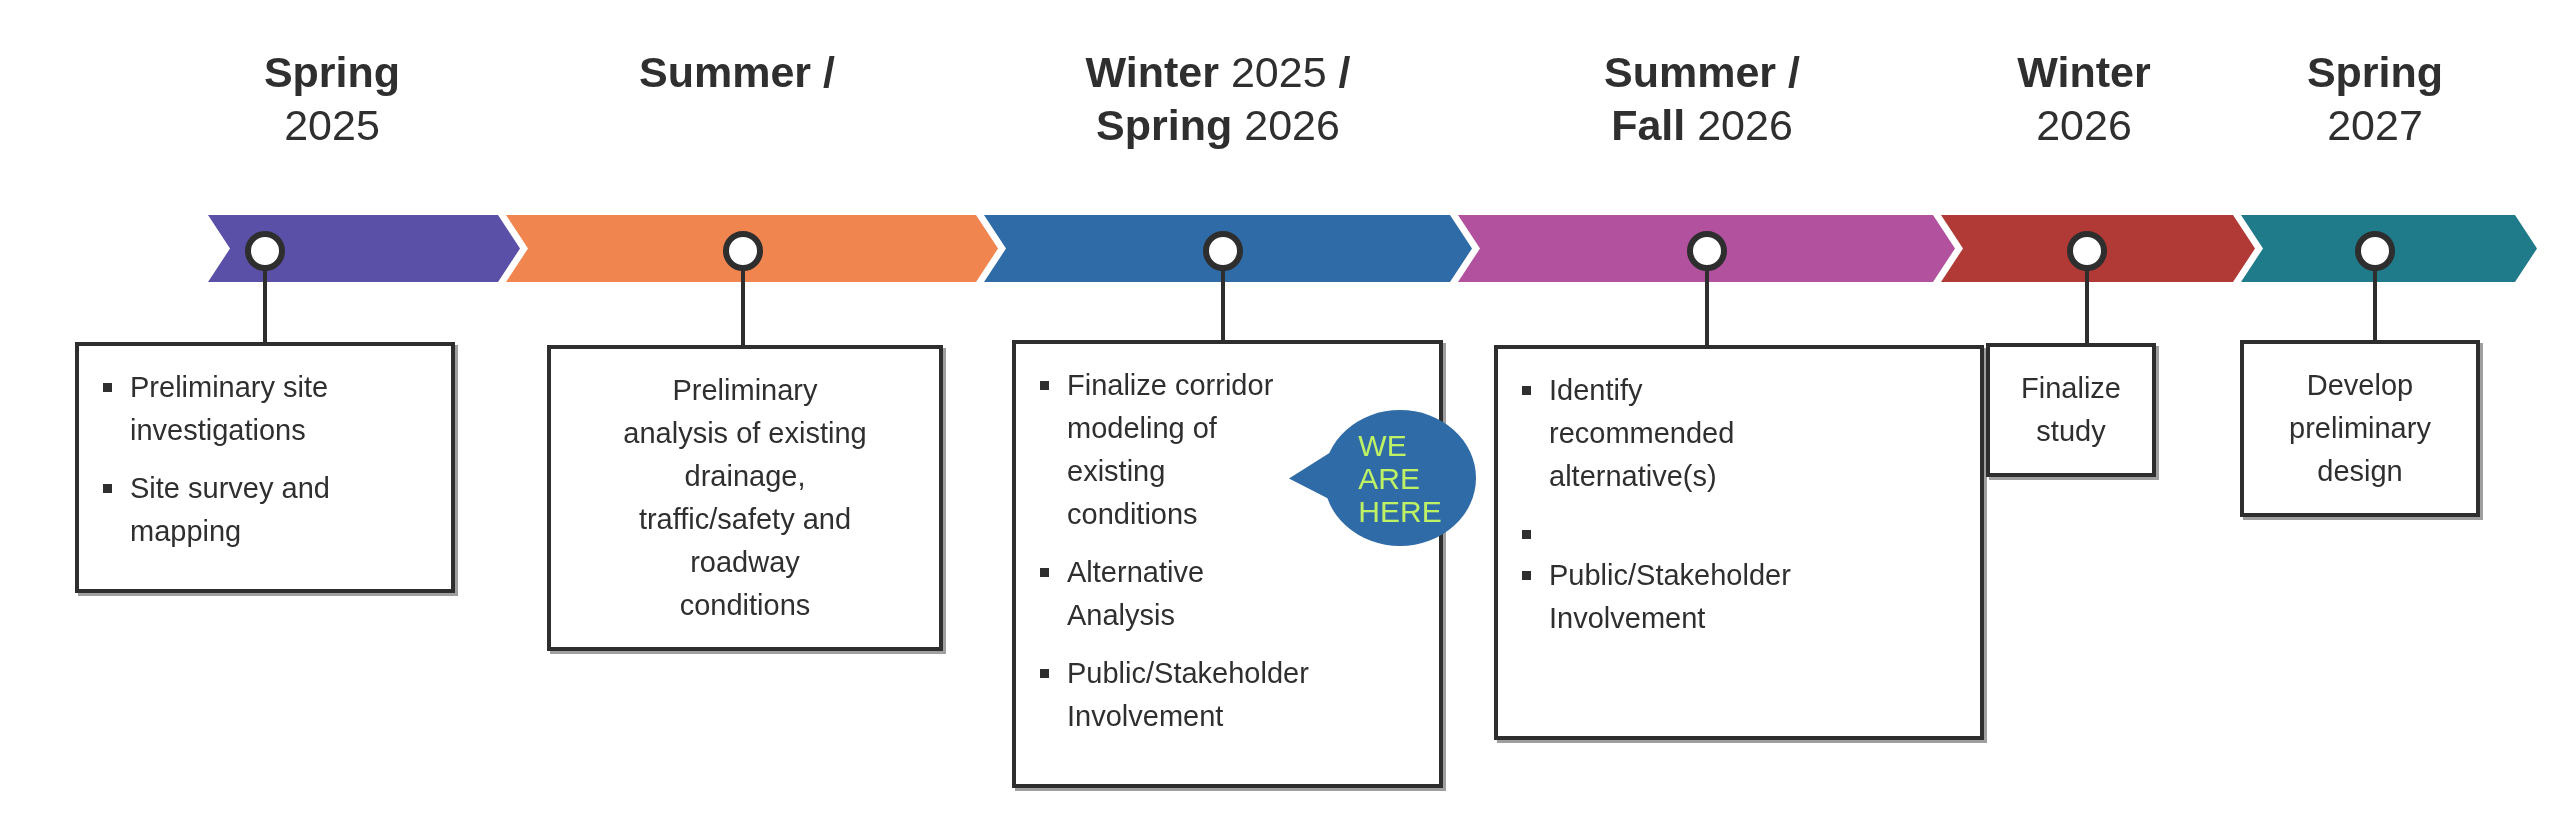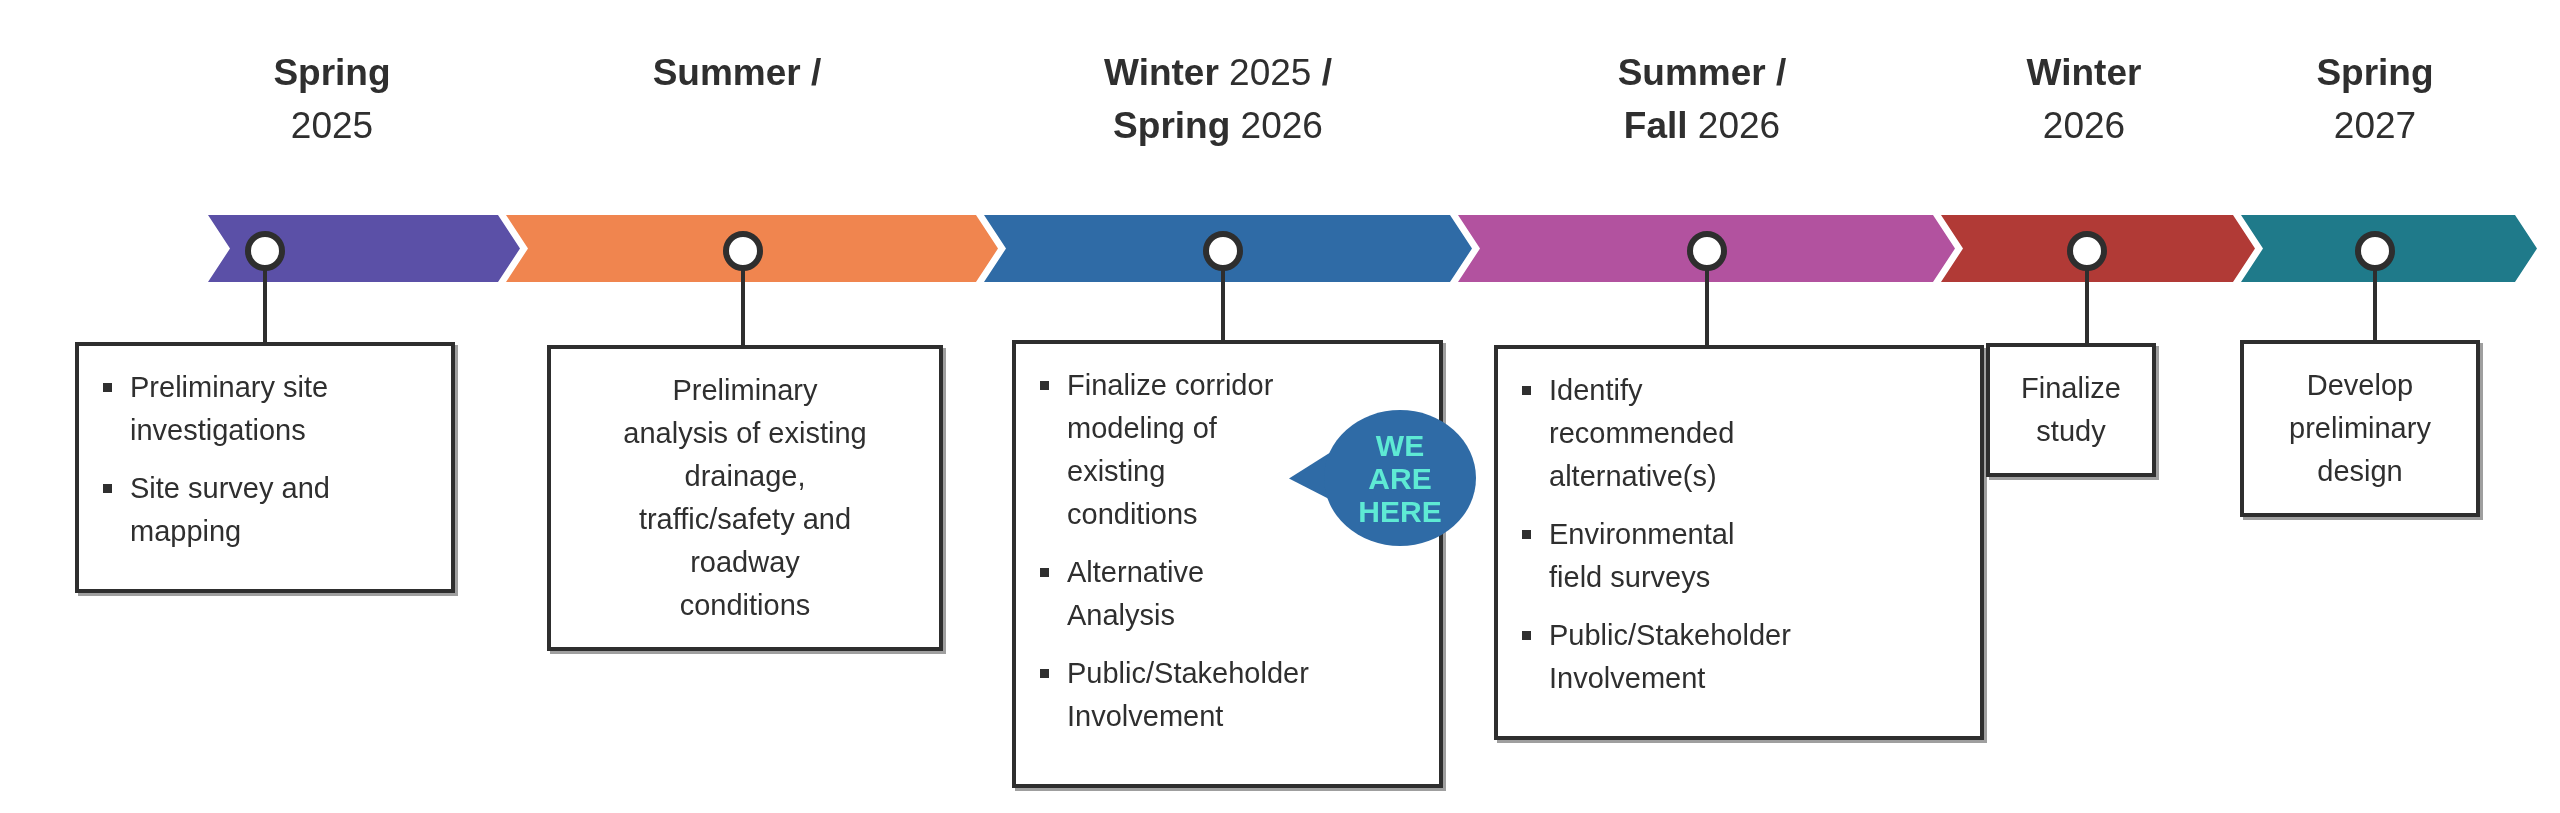--- a/index.html
+++ b/index.html
@@ -2,21 +2,21 @@
 <html><head>
 <meta charset="utf-8">
 <title>Project Timeline</title>
 <style>
   html,body{margin:0;padding:0;background:#ffffff;}
   .canvas{
     position:relative;width:2560px;height:813px;background:#fff;
     font-family:"Liberation Sans",sans-serif;color:var(--text-c,#2f2f2f);overflow:hidden;
   }
   
-  .heading{position:absolute;top:46px;width:520px;text-align:center;font-size:37px;line-height:53px;}
+  .heading{position:absolute;top:46px;width:520px;text-align:center;font-size:43px;line-height:53px;}
   .hline{white-space:nowrap;}
   .hb{font-weight:800;}
   .hr{font-weight:400;}
   
   .seg{
     position:absolute;top:215px;height:67px;
     clip-path:polygon(0 0, calc(100% - 22px) 0, 100% 50%, calc(100% - 22px) 100%, 0 100%, 22px 50%);
   }
   
   .dot{
@@ -39,21 +39,21 @@
   .ctext{white-space:pre-line;}
   
   .bubble{
     position:absolute;left:1324px;top:410px;width:152px;height:136px;border-radius:50%;
     display:flex;align-items:center;justify-content:center;z-index:6;background:#2f6ba6;
   }
   .bubble-tail{
     position:absolute;left:1289px;top:452px;width:42px;height:48px;z-index:6;background:#2f6ba6;
     clip-path:polygon(100% 0, 0 55%, 100% 100%);
   }
-  .bubble-text{color:#5eead4;font-weight:700;font-size:30px;line-height:33px;text-align:center;white-space:pre-line;}
+  .bubble-text{color:#bef264;font-weight:400;font-size:30px;line-height:33px;text-align:left;white-space:pre-line;}
 </style>
 </head>
 <body>
 
 <div class="canvas" style="--text-c: #2f2f2f; --border-c: #2e2e2e; background: rgb(255, 255, 255);">
   <div id="diagram">
       <div class="heading" style="left: 72px;">
         <div class="hline"><span class="hb">Spring</span></div>
         <div class="hline"><span class="hr">2025</span></div>
       </div>
@@ -121,22 +121,20 @@
       <div class="dot" style="left: 1687px;"></div>
       <div class="box" style="left: 1494px; top: 345px; width: 490px; min-height: 395px;">
         <div class="brow">
           <span class="bsq"></span>
           <span class="btext">Identify
 recommended
 alternative(s)</span>
         </div>
         <div class="brow">
           <span class="bsq"></span>
-          <span class="btext">Environmental
-field surveys</span>
         </div>
         <div class="brow">
           <span class="bsq"></span>
           <span class="btext">Public/Stakeholder
 Involvement</span>
         </div>
       </div>
       <div class="heading" style="left: 1824px;">
         <div class="hline"><span class="hb">Winter</span></div>
         <div class="hline"><span class="hr">2026</span></div>

